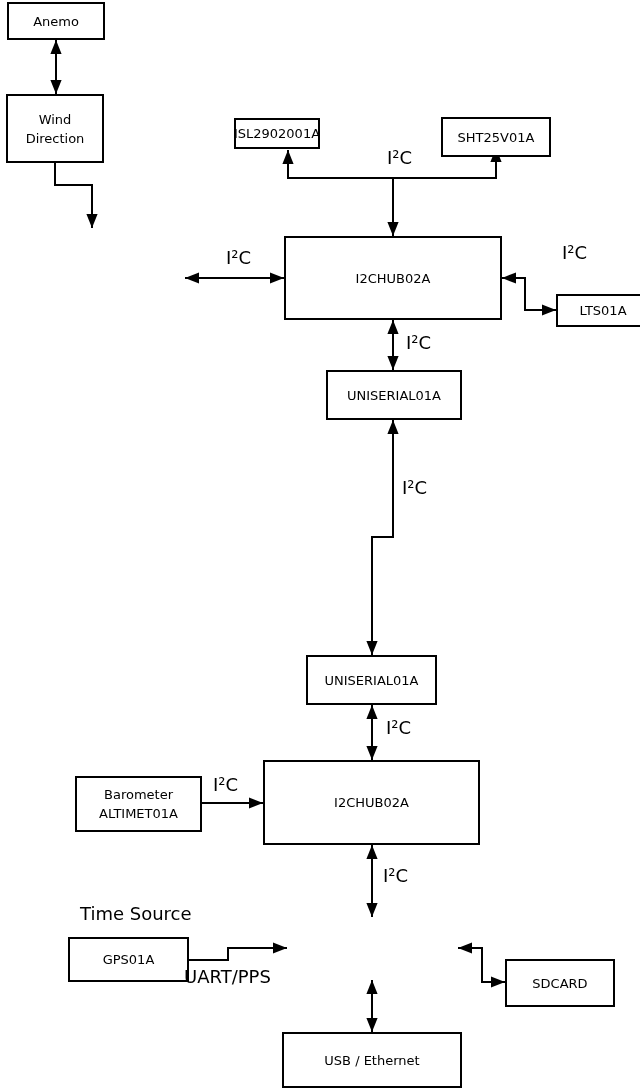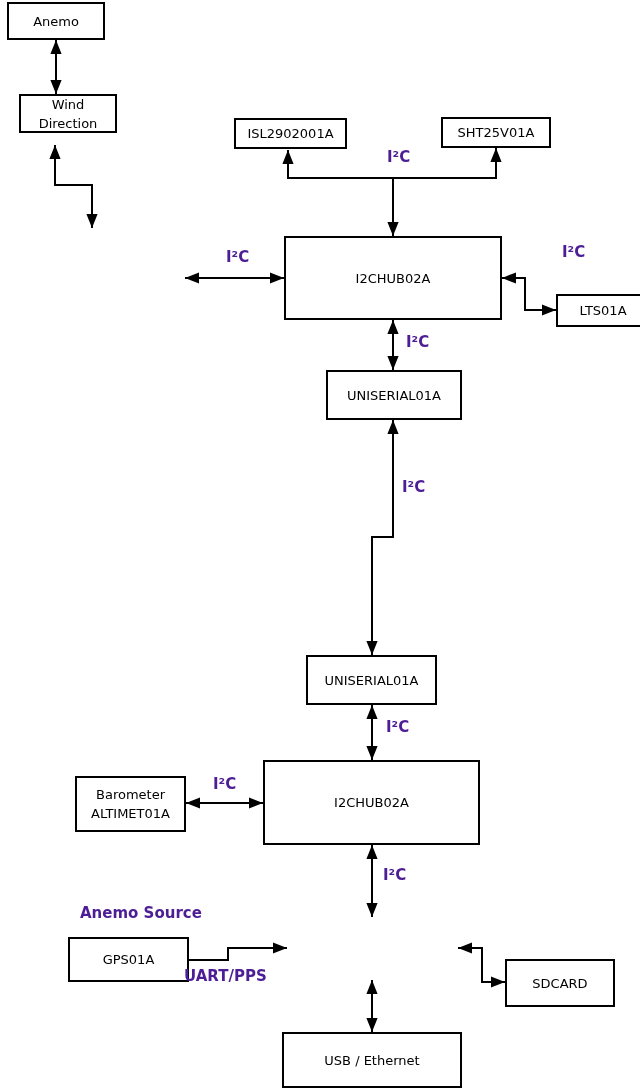--- a/index.html
+++ b/index.html
@@ -29,25 +29,24 @@
   .box-label {
     display: block;
     white-space: pre-line;
     text-align: center;
     font-size: 13px;
     line-height: 19px;
     color: #000000;
   }
   .edge-label {
     position: absolute;
-    font-size: 15px;
+    font-size: 18px;
     line-height: 15px;
-    color: #4c1d95;
+    color: #000000;
     white-space: nowrap;
-    font-weight: bold;
   }
 </style>
 </head>
 <body>
 
 <div id="canvas">
 
   <svg id="wires" viewBox="0 0 640 1089" xmlns="http://www.w3.org/2000/svg">
     <defs>
       <marker id="arr" viewBox="0 0 10 8" refX="10" refY="4" markerWidth="7" markerHeight="5.6" orient="auto-start-reverse">
@@ -68,60 +67,60 @@
       <path d="M372,845 L372,917" marker-start="url(#arr)" marker-end="url(#arr)"></path>
       <path d="M173,960 L228,960 L228,948 L287,948" marker-end="url(#arr)"></path>
       <path d="M458,948 L482,948 L482,982 L505,982" marker-start="url(#arr)" marker-end="url(#arr)"></path>
       <path d="M372,980 L372,1032" marker-start="url(#arr)" marker-end="url(#arr)"></path>
     </g>
   </svg>
 
   <div class="box" style="left:7px;top:2px;width:98px;height:38px">
     <span class="box-label">Anemo</span>
   </div>
-  <div class="box" style="left:19px;top:94px;width:98px;height:39px">
+  <div class="box" style="left:6px;top:94px;width:98px;height:69px">
     <span class="box-label">Wind
 Direction</span>
   </div>
-  <div class="box" style="left:234px;top:118px;width:113px;height:31px">
+  <div class="box" style="left:234px;top:118px;width:86px;height:31px">
     <span class="box-label">ISL2902001A</span>
   </div>
-  <div class="box" style="left:441px;top:117px;width:110px;height:31px">
+  <div class="box" style="left:441px;top:117px;width:110px;height:40px">
     <span class="box-label">SHT25V01A</span>
   </div>
   <div class="box" style="left:284px;top:236px;width:218px;height:84px">
     <span class="box-label">I2CHUB02A</span>
   </div>
   <div class="box" style="left:556px;top:294px;width:94px;height:33px">
     <span class="box-label">LTS01A</span>
   </div>
   <div class="box" style="left:326px;top:370px;width:136px;height:50px">
     <span class="box-label">UNISERIAL01A</span>
   </div>
   <div class="box" style="left:306px;top:655px;width:131px;height:50px">
     <span class="box-label">UNISERIAL01A</span>
   </div>
   <div class="box" style="left:263px;top:760px;width:217px;height:85px">
     <span class="box-label">I2CHUB02A</span>
   </div>
-  <div class="box" style="left:75px;top:776px;width:111px;height:56px">
+  <div class="box" style="left:75px;top:776px;width:127px;height:56px">
     <span class="box-label">Barometer
 ALTIMET01A</span>
   </div>
   <div class="box" style="left:68px;top:937px;width:121px;height:45px">
     <span class="box-label">GPS01A</span>
   </div>
   <div class="box" style="left:282px;top:1032px;width:180px;height:56px">
     <span class="box-label">USB / Ethernet</span>
   </div>
   <div class="box" style="left:505px;top:959px;width:110px;height:48px">
     <span class="box-label">SDCARD</span>
   </div>
 
-  <span class="edge-label" style="left:80px;top:906px">Anemo Source</span>
+  <span class="edge-label" style="left:80px;top:906px">Time Source</span>
 
   <span class="edge-label" style="left:387px;top:150px">I²C</span>
   <span class="edge-label" style="left:226px;top:250px">I²C</span>
   <span class="edge-label" style="left:562px;top:245px">I²C</span>
   <span class="edge-label" style="left:406px;top:335px">I²C</span>
   <span class="edge-label" style="left:402px;top:480px">I²C</span>
   <span class="edge-label" style="left:386px;top:720px">I²C</span>
   <span class="edge-label" style="left:213px;top:777px">I²C</span>
   <span class="edge-label" style="left:383px;top:868px">I²C</span>
   <span class="edge-label" style="left:184px;top:969px">UART/PPS</span>

